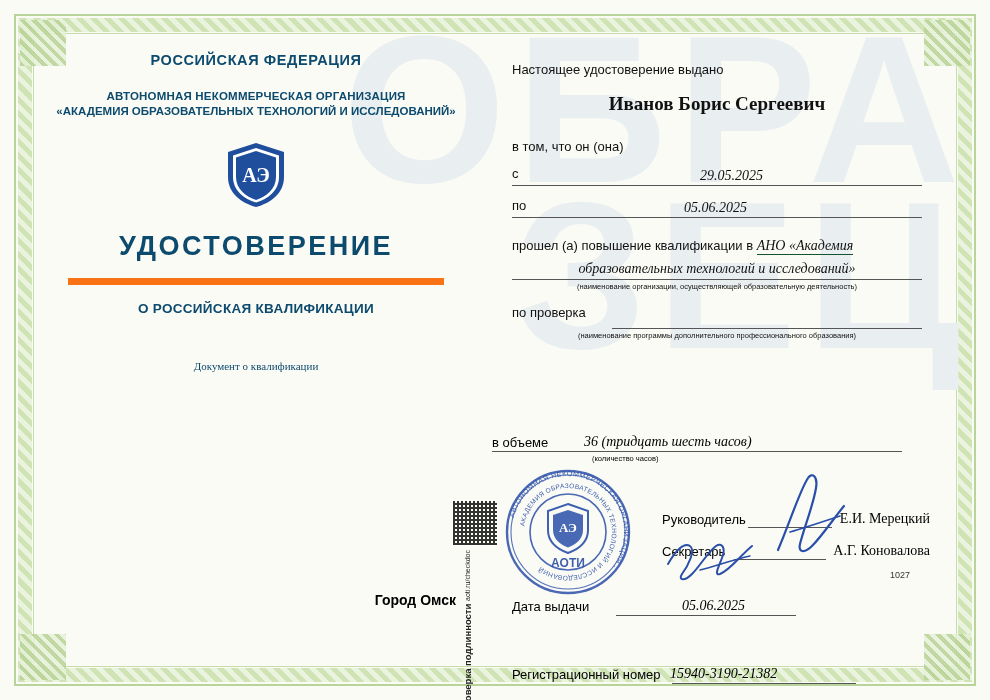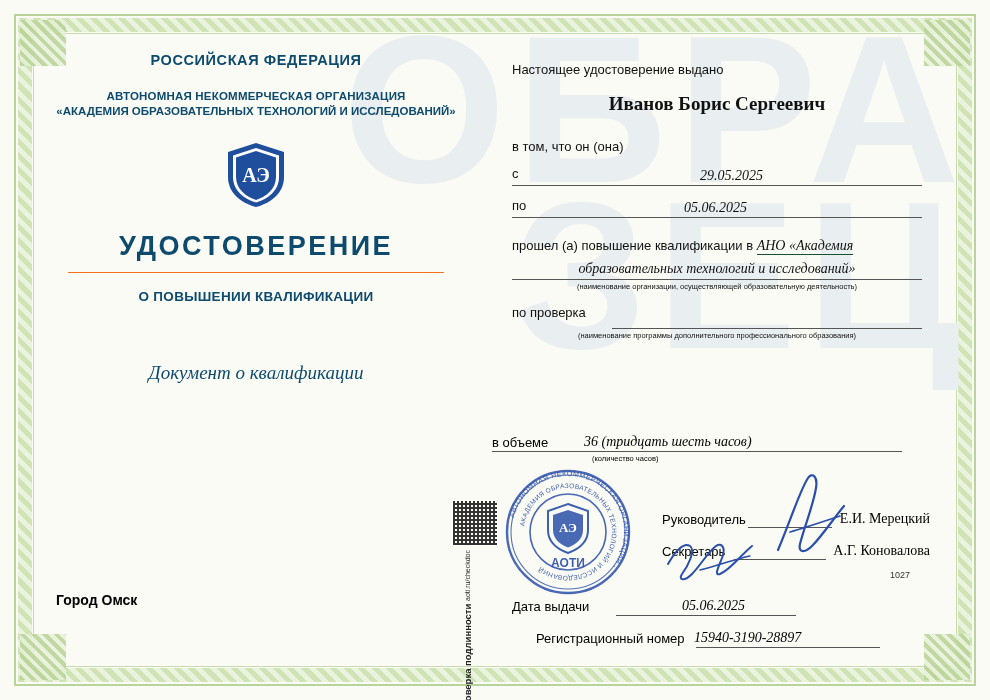--- a/index.html
+++ b/index.html
@@ -131,42 +131,41 @@
   }
 
   .title-wrap {
     margin-top: 22px;
     padding: 0 12px;
   }
   .title {
     font-size: 27px;
     font-weight: 700;
     letter-spacing: 2.5px;
-    border-bottom: 1px solid #f97316;
-    padding-bottom: 10px;
+    border-bottom: 7px solid #f97316;
+    padding-bottom: 16px;
     display: block;
   }
   .subtitle {
     margin-top: 16px;
     font-size: 13.5px;
     font-weight: 700;
     letter-spacing: .3px;
   }
   .doc-kind {
-    margin-top: 58px;
-    font-size: 19px;
-    font-style: italic;
+    margin-top: 44px;
+    font-size: 11px;
     font-family: "Liberation Serif", serif;
   }
   .city {
     position: absolute;
     left: 56px;
     top: 592px;
     width: 400px;
-    text-align: left;
+    text-align: right;
     font-size: 14px;
     font-weight: 700;
   }
 
   
   .qr-block {
     position: absolute;
     left: 452px;
     top: 500px;
     width: 58px;
@@ -332,21 +331,21 @@
   }
 
   .bottom-field {
     position: absolute;
     left: 512px;
     width: 404px;
     font-size: 13px;
     height: 20px;
   }
   .bottom-field.issue { top: 596px; }
-  .bottom-field.reg   { top: 628px; margin-left: 24px; }
+  .bottom-field.reg   { top: 664px; }
   .bottom-field .lbl { position: absolute; left: 0; bottom: 2px; }
   .bottom-field .rule { position: absolute; bottom: 0; border-bottom: 1px solid #555; }
   .bottom-field.issue .rule { left: 104px; right: 120px; }
   .bottom-field.reg .rule { left: 160px; right: 60px; }
   .bottom-field .val {
     position: absolute;
     bottom: 2px;
     font-family: "Liberation Serif", serif;
     font-style: italic;
     font-size: 14px;
@@ -400,21 +399,21 @@
         <svg viewBox="0 0 62 68" width="62" height="68" aria-hidden="true">
           <path d="M31 2 L59 11 V36 C59 52 46 62 31 66 C16 62 3 52 3 36 V11 Z" fill="#1f4e9c"></path>
           <path d="M31 7 L54 14.5 V36 C54 49.5 43 58 31 61.5 C19 58 8 49.5 8 36 V14.5 Z" fill="#ffffff"></path>
           <path d="M31 10 L51 16.5 V36 C51 48 41 55.8 31 59 C21 55.8 11 48 11 36 V16.5 Z" fill="#1f4e9c"></path>
           <text x="31" y="41" text-anchor="middle" fill="#ffffff" font-family="Liberation Serif, serif" font-size="20" font-weight="bold">АЭ</text>
         </svg>
       </div>
 
       <div class="title-wrap">
         <span class="title">УДОСТОВЕРЕНИЕ</span>
-        <div class="subtitle">О ПОВЫШЕНИИ КВАЛИФИКАЦИИ</div>
+        <div class="subtitle">О РОССИЙСКАЯ КВАЛИФИКАЦИИ</div>
       </div>
 
       <div class="doc-kind">Документ о квалификации</div>
     </div>
 
     <div class="city">Город Омск</div>
 
     <div class="qr-block">
       <div class="qr"></div>
       <div class="qr-caption">
@@ -484,21 +483,21 @@
 
     <div class="bottom-field issue">
       <span class="lbl">Дата выдачи</span>
       <span class="rule"></span>
       <span class="val">05.06.2025</span>
     </div>
 
     <div class="bottom-field reg">
       <span class="lbl">Регистрационный номер</span>
       <span class="rule"></span>
-      <span class="val">15940-3190-28897</span>
+      <span class="val">15940-3190-21382</span>
     </div>
 
     <div class="stamp">
       <svg viewBox="0 0 136 136" width="136" height="136" aria-hidden="true">
         <defs>
           <path id="arcOuter" d="M 68,68 m -56,0 a 56,56 0 1,1 112,0 a 56,56 0 1,1 -112,0" fill="none"></path>
           <path id="arcInner" d="M 68,68 m -44,0 a 44,44 0 1,1 88,0 a 44,44 0 1,1 -88,0" fill="none"></path>
         </defs>
         <circle cx="68" cy="68" r="61" fill="none" stroke="#2a4fa8" stroke-width="2.4" opacity=".85"></circle>
         <circle cx="68" cy="68" r="57" fill="none" stroke="#2a4fa8" stroke-width="1.1" opacity=".8"></circle>

